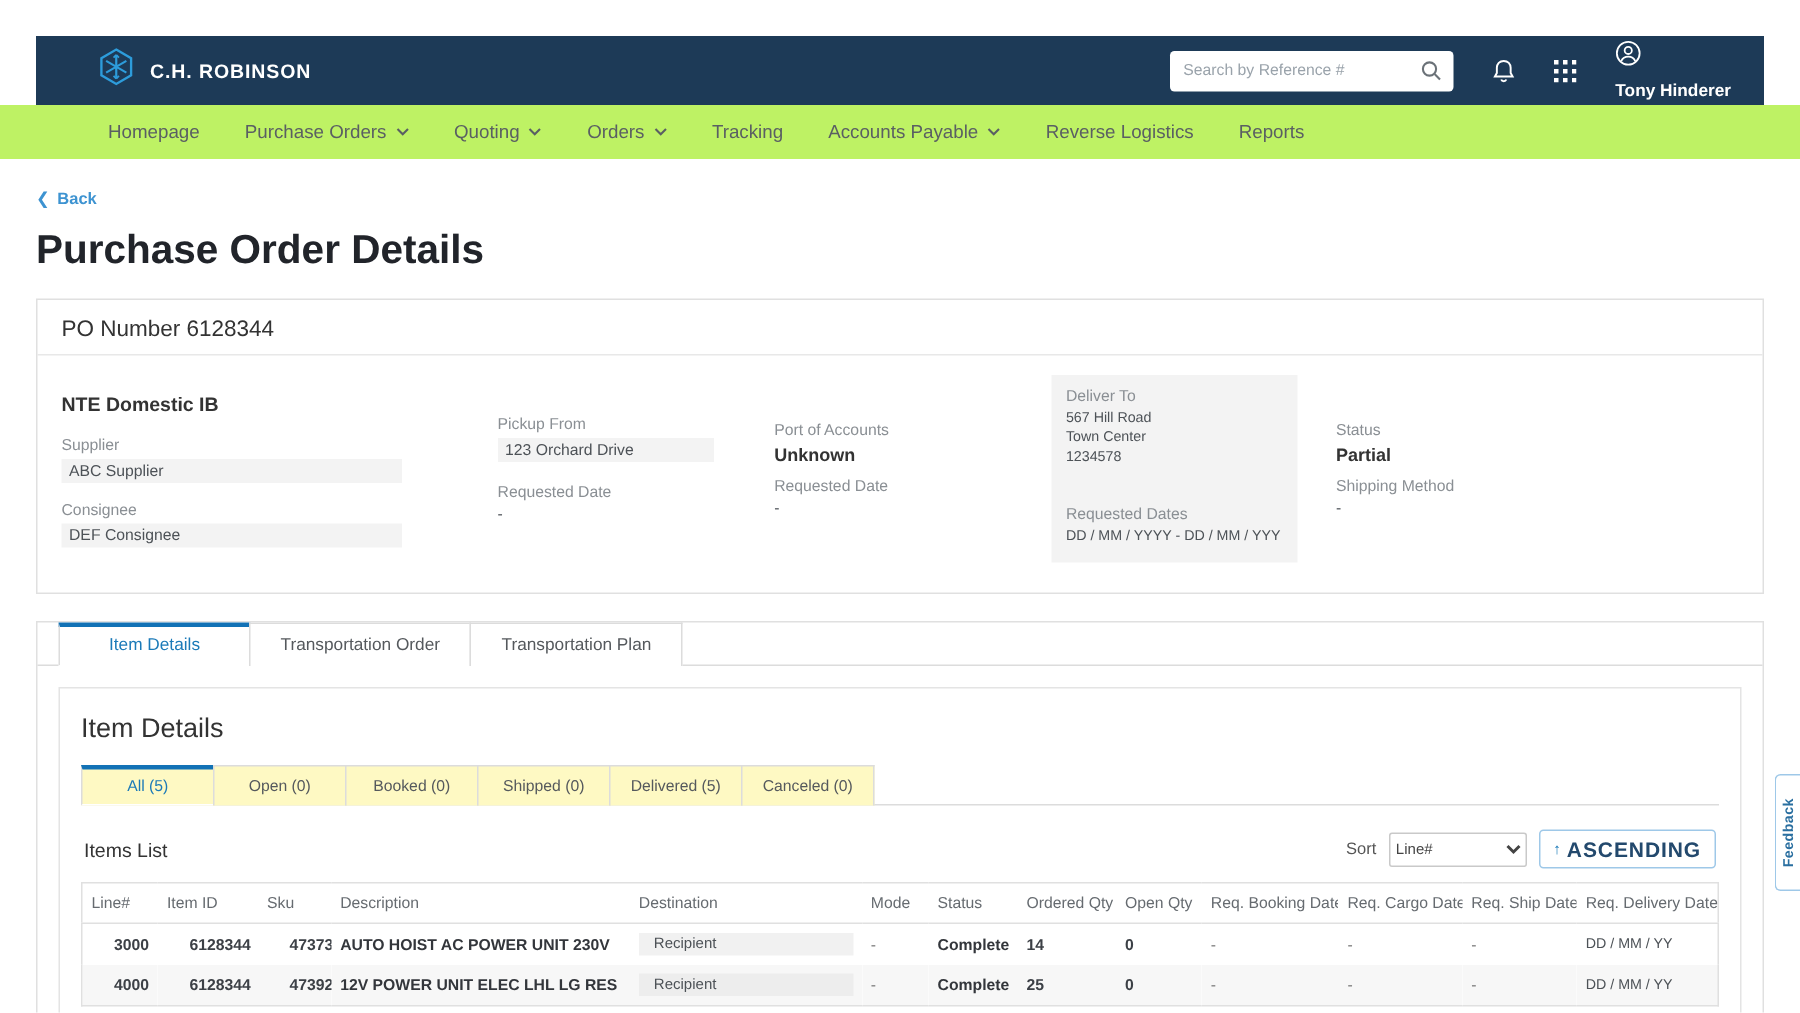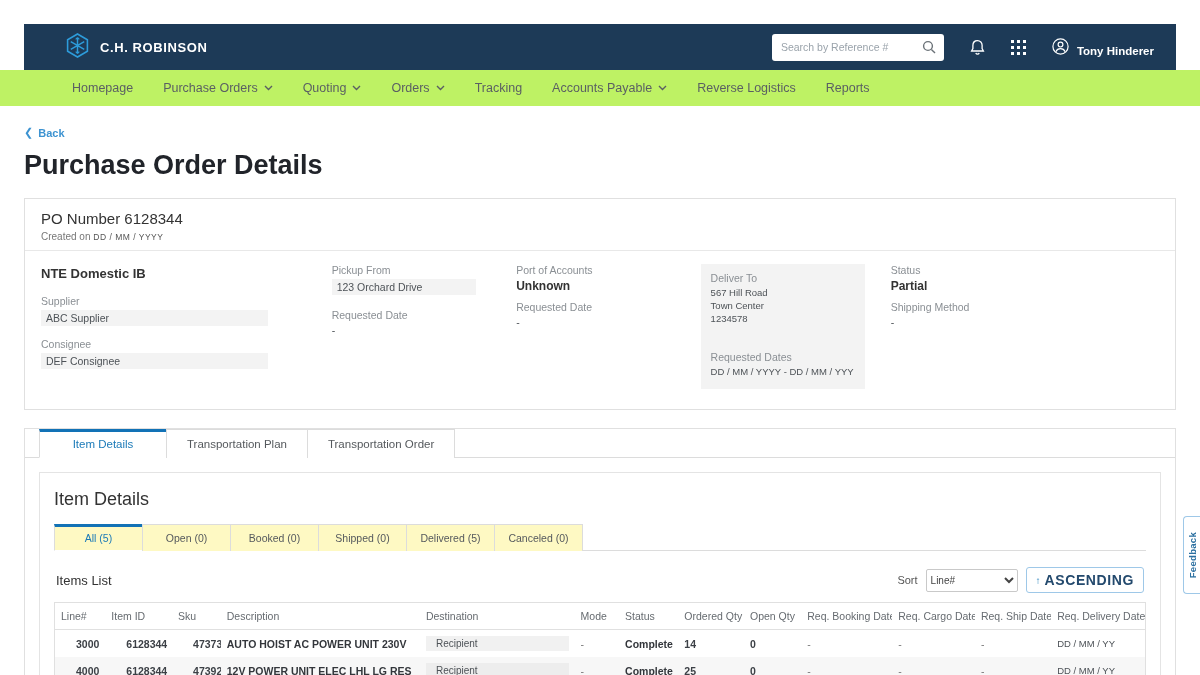--- a/index.html
+++ b/index.html
@@ -6,47 +6,47 @@
   html,body { width:1200px; height:675px; background:#fff; overflow:hidden;
               font-family:"Liberation Sans","DejaVu Sans",sans-serif; }
 
   
   .topbar { margin:24px 24px 0; height:46px; background:#1d3a57; display:flex;
             align-items:center; justify-content:space-between; padding:0 22px 0 40px; }
   .brand { display:flex; align-items:center; gap:9px; }
   .brand-name { color:#fff; font-size:13px; font-weight:bold; letter-spacing:.6px; }
   .topbar-right { display:flex; align-items:center; gap:26px; }
   .searchbox { background:#fff; border-radius:3px; display:flex; align-items:center;
-               width:172px; height:27px; padding:0 8px 0 9px; }
+               width:189px; height:27px; padding:0 8px 0 9px; }
   .searchbox input { border:none; outline:none; flex:1; font-size:10.5px; color:#333;
                      font-family:inherit; min-width:0; }
   .searchbox input::placeholder { color:#9aa3ab; }
-  .user { display:flex; align-items:flex-end; gap:8px; color:#fff; font-size:11.5px;
-          font-weight:bold; cursor:pointer; }
+  .user { display:flex; align-items:flex-start; gap:8px; color:#fff; font-size:11.5px;
+          font-weight:bold; cursor:pointer;flex-direction:column; }
   .icon-btn { display:flex; align-items:center; cursor:pointer; }
 
   
   .mainnav { height:36px; display:flex; align-items:center; gap:30px; padding-left:72px;
              background:#bef264; }
   .nav-item { display:flex; align-items:center; gap:6px; font-size:12.5px; color:#5a5f63;
               cursor:pointer; text-decoration:none; }
 
   main { padding:0 24px; }
   .back { display:inline-flex; align-items:center; gap:5px; margin-top:20px;
           color:#3d93d1; font-size:11px; font-weight:bold; cursor:pointer; }
   .back-chv { font-size:11px; }
   h1 { font-size:27px; font-weight:bold; color:#21242a; margin:10px 0 17px; }
 
   
   .po-card { border:1px solid #e0e0e0; background:#fff; }
   .po-head { padding:11px 16px 8px; border-bottom:1px solid #e8e8e8; }
   .po-number { font-size:15px; color:#333; }
   .po-created { font-size:10px; color:#777; margin-top:4px; }
   .po-created .caps { font-size:8.5px; letter-spacing:.5px; color:#555; }
-  .po-body { display:flex; padding:13px 16px 20px; }
+  .po-body { display:flex; padding:13px 16px 20px;align-items:center; }
   .po-col { font-size:10.5px; }
   .c1 { width:26%; } .c2 { width:16.5%; } .c3 { width:16.5%; } .c4 { width:17%; } .c5 { width:17%; }
   .lbl { font-size:10.5px; color:#8a8f94; margin-bottom:3px; }
   .val { font-size:10.5px; color:#4d5257; }
   .ph  { background:#f3f3f3; padding:2px 5px; display:inline-block; min-width:78%; }
   .order-type { font-size:13px; font-weight:bold; color:#333; margin:2px 0 14px; }
   .bold-val { font-size:12px; font-weight:bold; color:#333; }
   .gap8 { height:8px; } .gap12 { height:12px; } .gap14 { height:14px; }
   .deliver-box { background:#f3f3f3; padding:8px 10px 10px; margin-right:26px; }
   .addr-line { font-size:9.5px; color:#4d5257; line-height:1.35; }
@@ -210,24 +210,20 @@
 <main>
   <a class="back">
     <span class="back-chv">❮</span>
     <span>Back</span>
   </a>
   <h1>Purchase Order Details</h1>
 
   <section class="po-card">
     <div class="po-head">
       <div class="po-number">PO Number 6128344</div>
-      <div class="po-created">
-        <span>Created on</span>
-        <span class="caps">DD / MM / YYYY</span>
-      </div>
     </div>
     <div class="po-body">
       <div class="po-col c1">
         <div class="order-type">NTE Domestic IB</div>
         <div class="lbl">Supplier</div>
         <div class="val"><span class="ph">ABC Supplier</span></div>
         <div class="gap12"></div>
         <div class="lbl">Consignee</div>
         <div class="val"><span class="ph">DEF Consignee</span></div>
       </div>
@@ -263,22 +259,22 @@
         <div class="gap8"></div>
         <div class="lbl">Shipping Method</div>
         <div class="val">-</div>
       </div>
     </div>
   </section>
 
   <section class="tabs-card">
     <div class="tabs-row">
       <div class="tab active">Item Details</div>
+      <div class="tab">Transportation Order</div>
       <div class="tab">Transportation Plan</div>
-      <div class="tab">Transportation Order</div>
     </div>
 
     <div class="panel">
       <h2>Item Details</h2>
 
       <div class="subtabs">
         <div class="subtab active">All (5)</div>
         <div class="subtab">Open (0)</div>
         <div class="subtab">Booked (0)</div>
         <div class="subtab">Shipped (0)</div>

